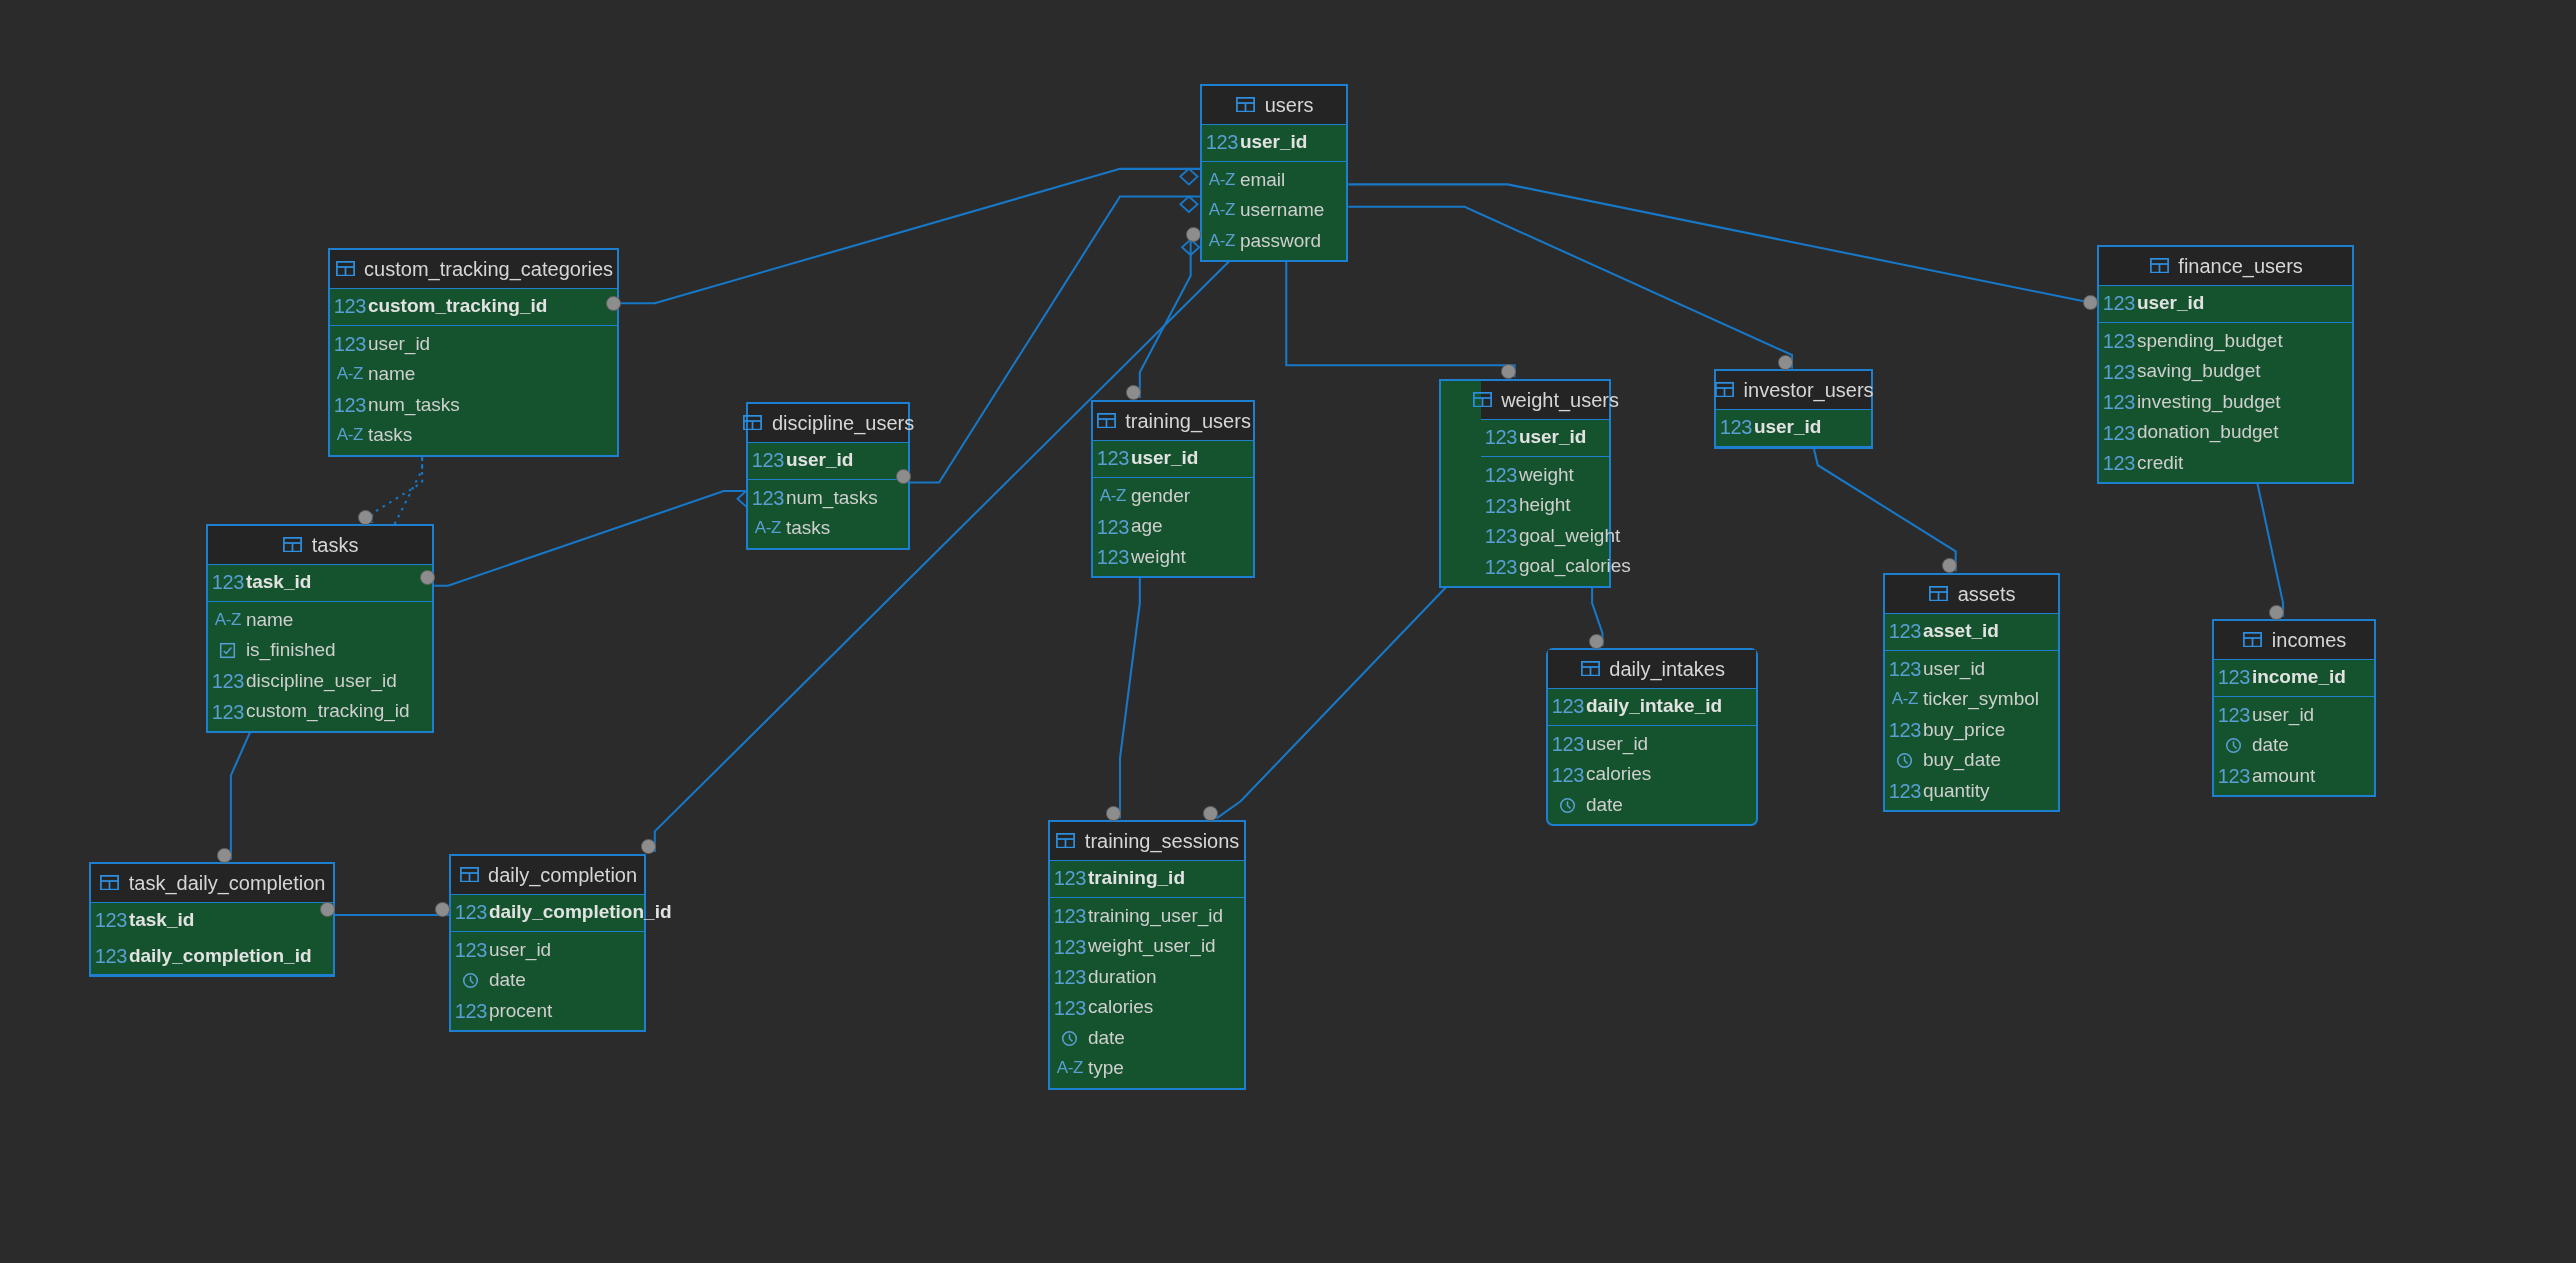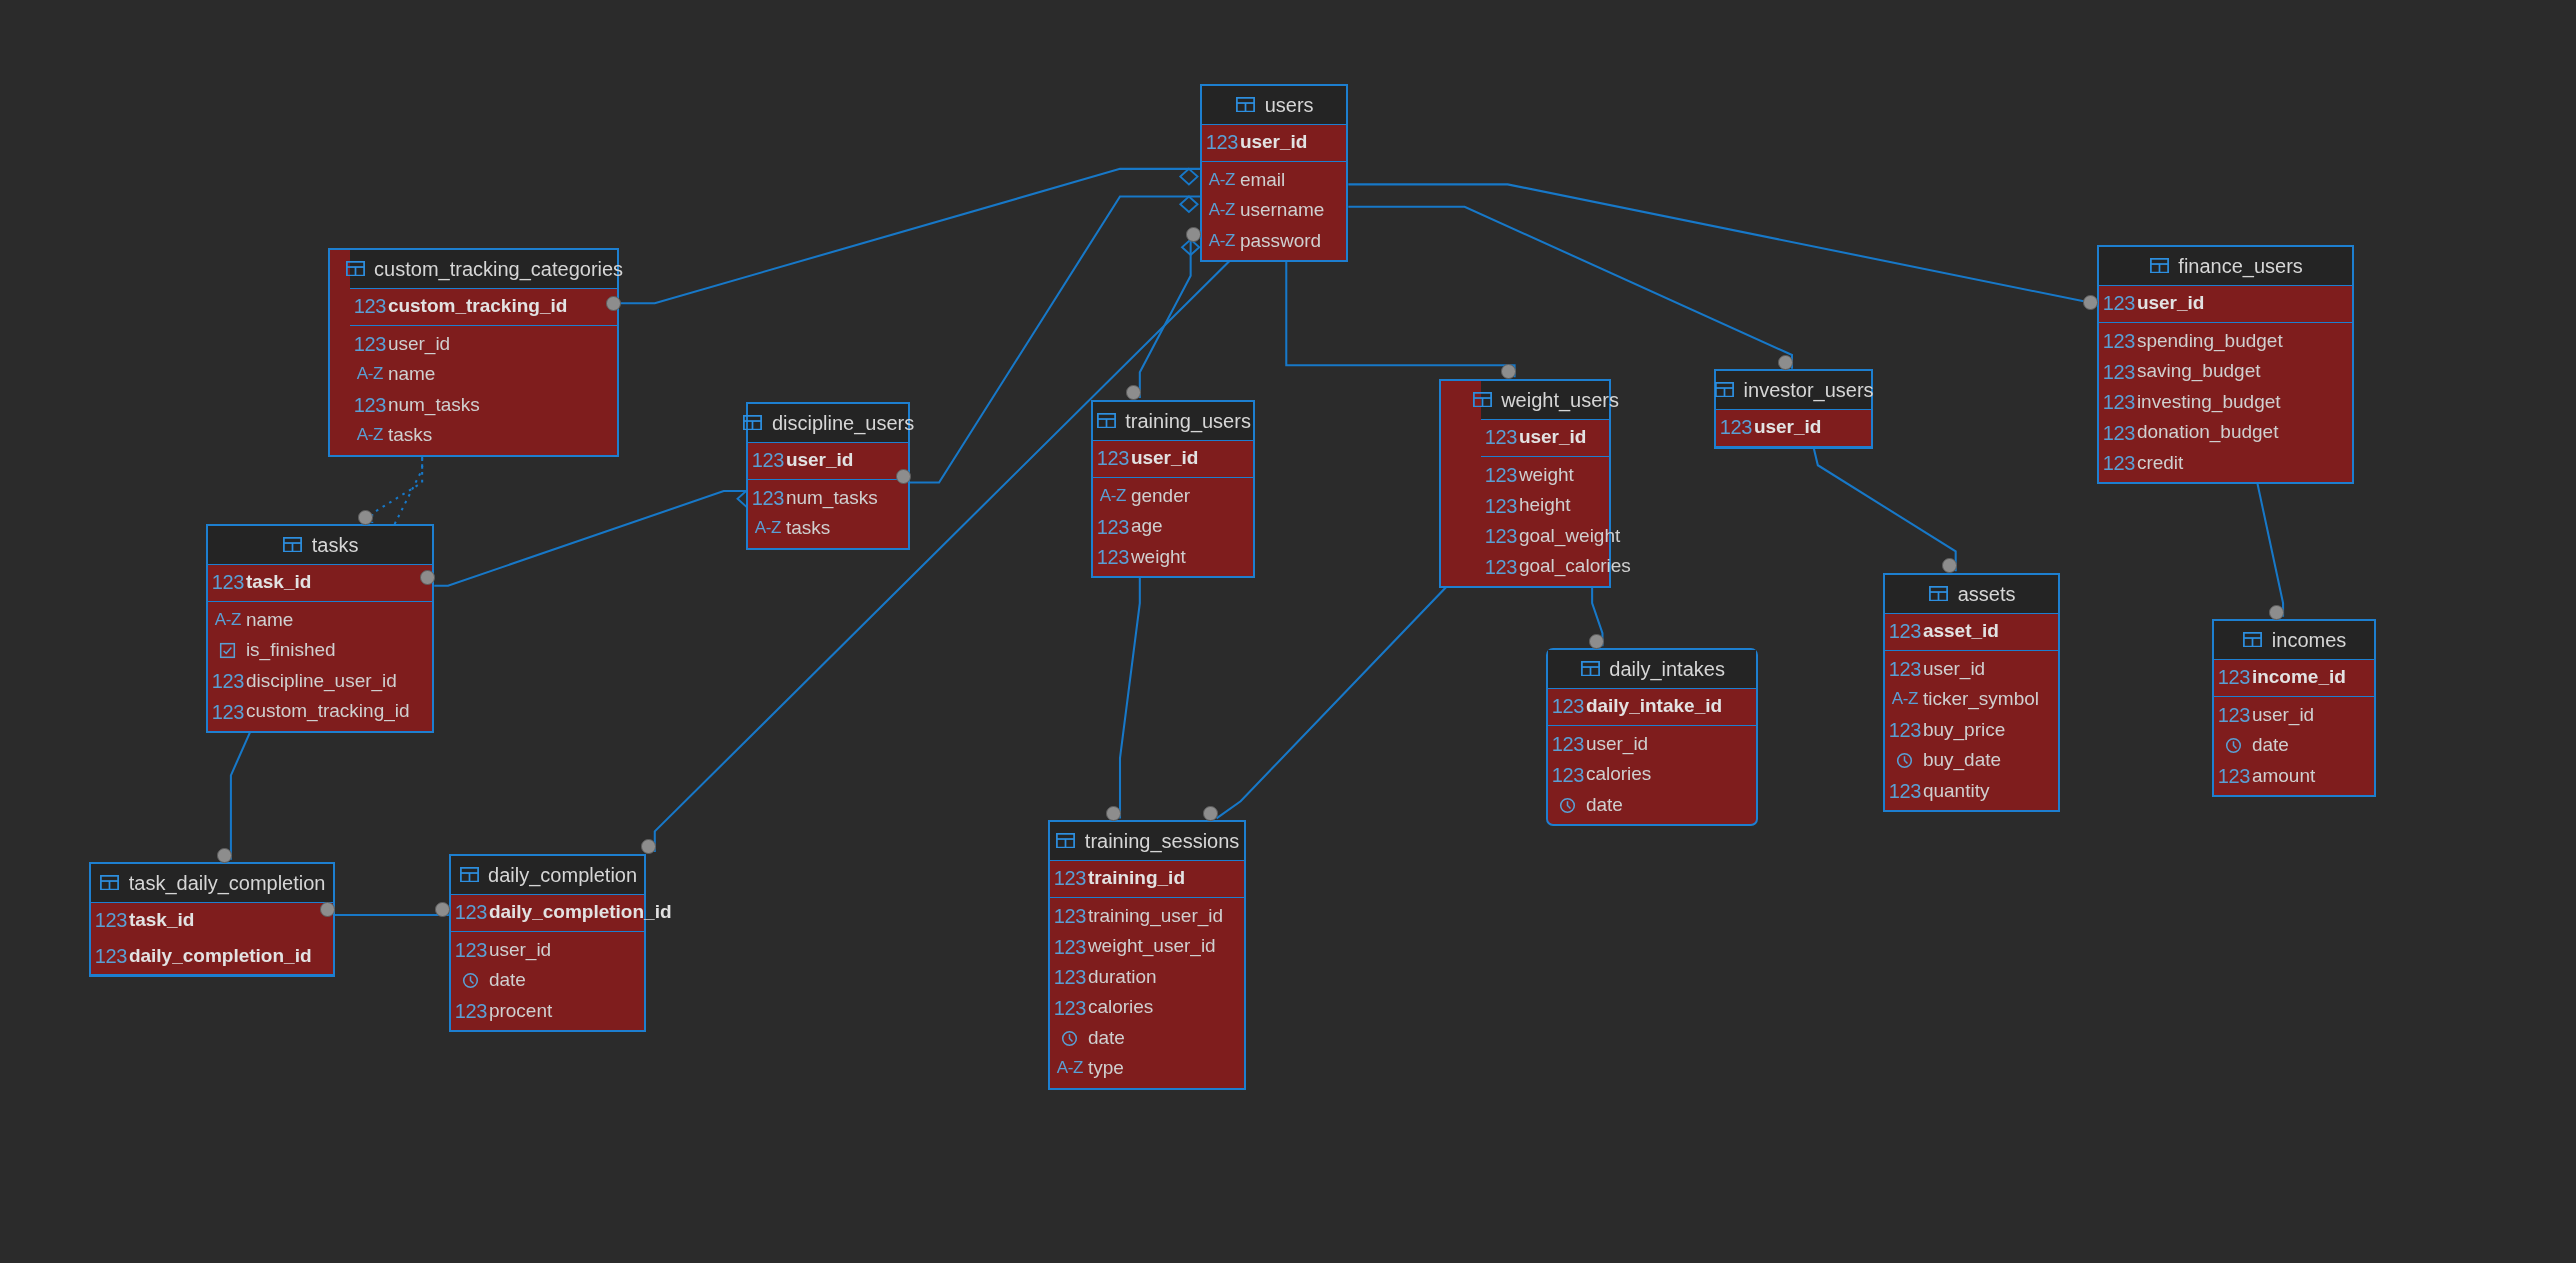--- a/index.html
+++ b/index.html
@@ -1,21 +1,21 @@
 <!DOCTYPE html>
 <html style="font-size:13.8px"><head>
 <meta charset="utf-8">
 <style>
   html,body{margin:0;padding:0;background:#2b2b2b;}
   body{width:2576px;height:1263px;position:relative;overflow:hidden;
        font-family:"Liberation Sans","DejaVu Sans",sans-serif;}
   #canvas{position:absolute;inset:0;width:2576px;height:1263px;}
   #edges{position:absolute;left:0;top:0;width:2576px;height:1263px;pointer-events:none;}
 
-  .table{position:absolute;border:2.6px solid #1d7fd0;background:#7f1d1d;box-sizing:border-box;text-align:right;}
+  .table{position:absolute;border:2.6px solid #1d7fd0;background:#14532d;box-sizing:border-box;text-align:right;}
   .t-header{background:#242424;color:#d6d6d6;font-size:20px;line-height:1;
             padding:8.6px 12px 9.5px 12px;display:flex;align-items:center;justify-content:center;gap:7.8px;
             border-bottom:1.7px solid #1d7fd0;}
   .t-pk{border-bottom:1.7px solid #1d7fd0;}
   .row{display:flex;align-items:center;gap:6.9px;padding:3.4px 10.3px 4.3px 8.6px;
        color:#cfcfcf;font-size:19px;line-height:1.2;white-space:nowrap;}
   .row.pk{font-weight:bold;color:#e2e2e2;padding-top:6px;padding-bottom:6.9px;}
   .t-body .row:first-child{padding-top:6.9px;}
   .t-body .row:last-child{padding-bottom:7.8px;}
 
@@ -107,21 +107,21 @@
           <div class="row">
             <span class="ic az">A-Z</span>
             <span>username</span>
           </div>
           <div class="row">
             <span class="ic az">A-Z</span>
             <span>password</span>
           </div>
         </div>
       </div>
-      <div class="table" style="left: 328px; top: 248px; width: 291px; padding-left: 20px;">
+      <div class="table" style="left: 328px; top: 248px; width: 291px;">
         <div class="t-header">
           <span class="ic tbl">
             <svg width="19" height="15.5" viewBox="0 0 22 18">
               <rect x="1" y="1" width="20" height="16" fill="none" stroke="#2d8fe0" stroke-width="2"></rect>
               <line x1="1" y1="7" x2="21" y2="7" stroke="#2d8fe0" stroke-width="2"></line>
               <line x1="11" y1="7" x2="11" y2="17" stroke="#2d8fe0" stroke-width="2"></line>
             </svg>
           </span>
           <span>custom_tracking_categories</span>
         </div>

